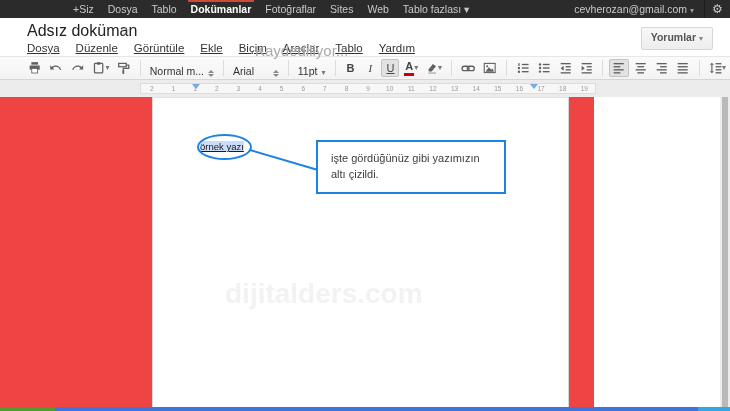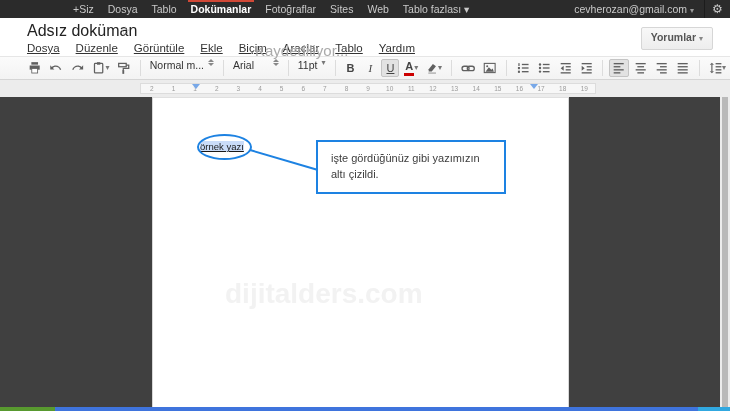--- a/index.html
+++ b/index.html
@@ -30,42 +30,42 @@
   .btn-comments { color:#555; background:linear-gradient(#f8f8f8,#ededed); border:1px solid #d6d6d6; }
   .btn-comments .caret { font-size:8px; color:#888; margin-left:3px; }
   .btn-share { color:#fff; background:var(--accent-blue,#4d90fe); border:1px solid #3079ed; display:flex; align-items:center; gap:4px; }
 
   
   .toolbar { position:absolute; top:56px; left:0; width:730px; height:24px; background:linear-gradient(#fbfbfb,#f3f3f3); border-top:1px solid #e6e6e6; border-bottom:1px solid #d5d5d5; display:flex; align-items:center; padding-left:24px; z-index:10; }
   .ti { height:18px; min-width:18px; display:flex; align-items:center; justify-content:center; margin:0 1px; padding:0 2px; border:1px solid transparent; border-radius:2px; cursor:pointer; color:#555; }
   .ti.pressed { background:#e2e2e2; border-color:#c4c4c4; }
   .ti svg { display:block; }
   .sep { width:1px; height:16px; background:#dcdcdc; margin:0 5px; }
-  .dd { display:flex; align-items:flex-start; gap:4px; font-size:10.5px; color:#333; padding:0 4px; height:18px; cursor:pointer; }
+  .dd { display:flex; align-items:flex-end; gap:4px; font-size:10.5px; color:#333; padding:0 4px; height:18px; cursor:pointer; }
   .dd .lbl { white-space:nowrap; }
   .caret-dn { font-size:8px; color:#777; line-height:1; }
   .updown { display:inline-flex; flex-direction:column; gap:1px; }
   .updown i { width:0; height:0; border-left:3px solid transparent; border-right:3px solid transparent; }
   .updown i.up { border-bottom:3px solid #888; }
   .updown i.dn { border-top:3px solid #888; }
   .fmt-letter { font-size:11px; color:#444; line-height:1; }
   .b-b { font-weight:bold; } .b-i { font-style:italic; font-family:"Liberation Serif",serif; } .b-u { text-decoration:underline; }
   .color-a { display:flex; flex-direction:column; align-items:center; gap:1px; }
   .color-a .bar { width:10px; height:3px; background:#cc0000; }
 
   
   .ruler-area { position:absolute; top:80px; left:0; width:730px; height:17px; background:#ececec; }
   .ruler-strip { position:absolute; left:140px; top:3px; width:456px; height:11px; background:#f7f7f7; border:1px solid #dcdcdc; display:flex; }
   .ruler-strip::before { content:""; position:absolute; left:0; right:0; top:4px; height:3px; background:repeating-linear-gradient(90deg,#d2d2d2 0 1px,transparent 1px 5.4px); }
   .ruler-num { position:relative; flex:1; text-align:center; font-size:6.5px; line-height:9px; color:#9a9a9a; background:#f7f7f7; z-index:1; }
   .ruler-marker { position:absolute; top:4px; width:0; height:0; border-left:4px solid transparent; border-right:4px solid transparent; border-top:5px solid #78a8e8; cursor:pointer; z-index:2; }
   .marker-left { left:192px; } .marker-right { left:530px; }
 
   
-  .canvas { position:absolute; top:97px; left:0; width:730px; height:310px; background:#404040; overflow:hidden; }
+  .canvas { position:absolute; top:97px; left:0; width:594px; height:310px; background:#ef4444; overflow:hidden; }
   .page { position:absolute; left:152px; top:0; width:417px; height:310px; background:#fff; border-left:1px solid #d8d8d8; border-right:1px solid #d8d8d8; border-top:1px solid #e0e0e0; cursor:text; }
   .sample-text { position:absolute; left:47px; top:43px; font-size:9.5px; color:#1a1a1a; text-decoration:underline; background:#cadcf8; white-space:nowrap; }
   .ellipse { position:absolute; left:44px; top:36px; width:55px; height:26px; border:2px solid var(--annotation-blue,#1d82e2); border-radius:50%; }
   .connector { position:absolute; left:0; top:0; pointer-events:none; }
   .callout { position:absolute; left:163px; top:42px; width:190px; height:54px; border:2px solid var(--annotation-blue,#1d82e2); background:#fff; padding:9px 8px 0 13px; font-size:11px; color:#3c3c3c; line-height:1.45; }
   .watermark { position:absolute; left:72px; top:180px; font-size:28px; font-weight:bold; color:#f2f2f2; letter-spacing:0; white-space:nowrap; }
 
   
   .scrollbar { position:absolute; top:97px; right:0; width:10px; height:310px; background:#ececec; }
   .scroll-thumb { position:absolute; right:2px; top:0; width:6px; height:310px; background:#b9b9b9; cursor:pointer; }

